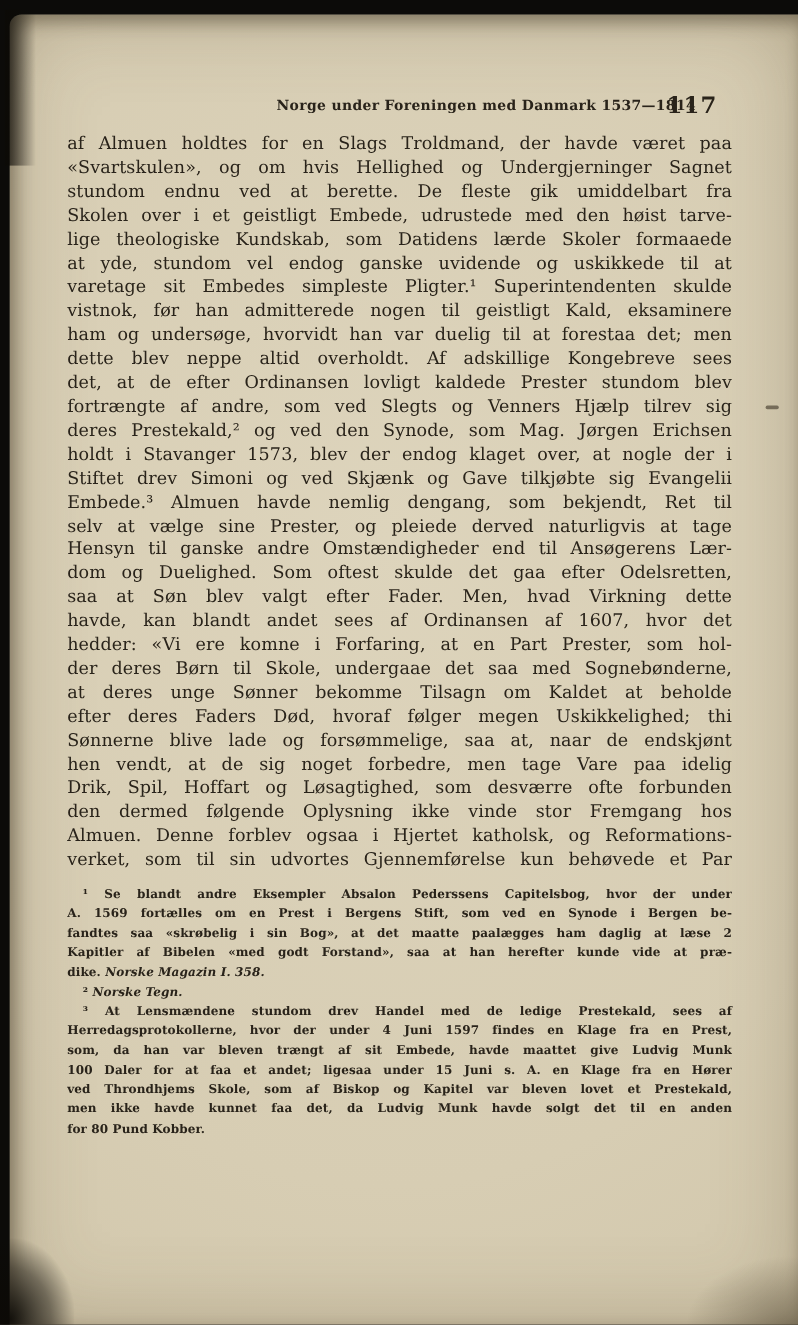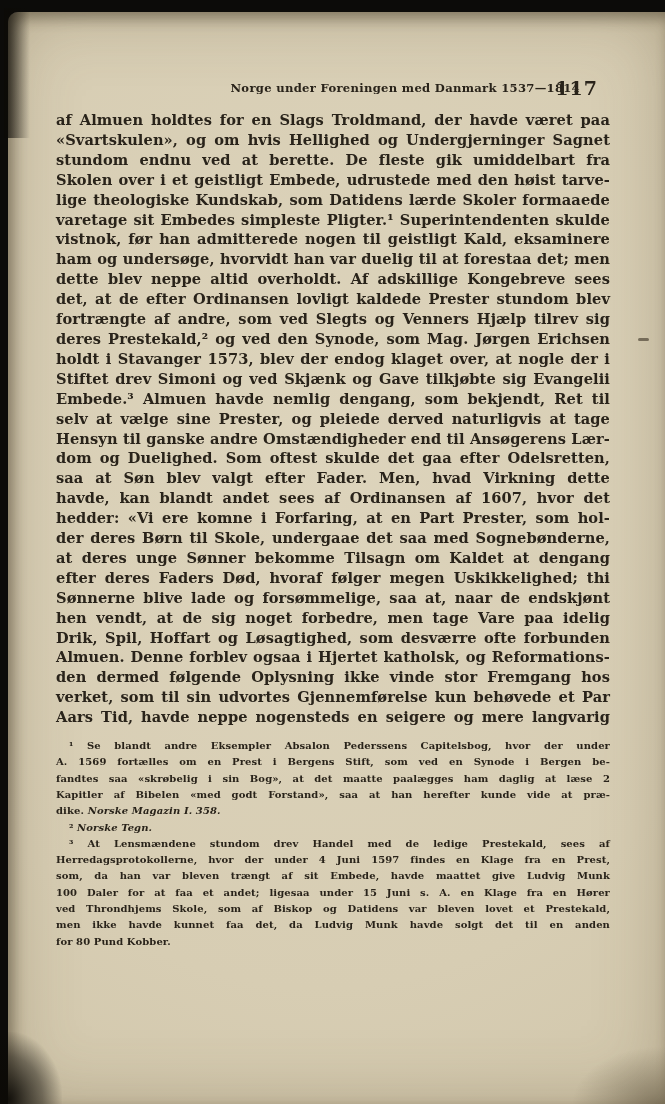--- a/index.html
+++ b/index.html
@@ -34,21 +34,21 @@
     display: block; text-align: right;
     font-size: 11.6px; font-weight: bold; letter-spacing: .3px;
     transform: translateX(-30px);
     white-space: nowrap;
   }
   .page-number {
     position: absolute; right: 12px; top: -4px;
     font-size: 19px; font-weight: bold; letter-spacing: 1px;
   }
 
-  .body-text { font-size: 14.6px; font-weight: bold; line-height: 19.9px; letter-spacing: .1px; }
+  .body-text { font-size: 14.6px; font-weight: normal; line-height: 19.9px; letter-spacing: .1px; }
   .footnotes { margin-top: 11px; font-size: 10px; font-weight: bold; line-height: 16.3px; letter-spacing: .1px; }
 
   .tline { text-align: justify; text-align-last: justify; }
   .tline.noju { text-align-last: left; }
   .tline.fn-first { text-indent: 13px; }
   .it { font-style: italic; }
 </style>
 </head>
 <body>
 
@@ -63,63 +63,63 @@
       <span class="running-title">Norge under Foreningen med Danmark 1537—1814</span>
       <span class="page-number">117</span>
     </div>
 
     <div class="body-text" id="body-lines">
         <div class="tline"><span>af Almuen holdtes for en Slags Troldmand, der havde været paa</span></div>
         <div class="tline"><span>«Svartskulen», og om hvis Hellighed og Undergjerninger Sagnet</span></div>
         <div class="tline"><span>stundom endnu ved at berette.  De fleste gik umiddelbart fra</span></div>
         <div class="tline"><span>Skolen over i et geistligt Embede, udrustede med den høist tarve-</span></div>
         <div class="tline"><span>lige theologiske Kundskab, som Datidens lærde Skoler formaaede</span></div>
+        <div class="tline"><span>at yde, stundom vel endog ganske uvidende og uskikkede til at</span></div>
         <div class="tline"><span>varetage sit Embedes simpleste Pligter.¹  Superintendenten skulde</span></div>
         <div class="tline"><span>vistnok, før han admitterede nogen til geistligt Kald, eksaminere</span></div>
         <div class="tline"><span>ham og undersøge, hvorvidt han var duelig til at forestaa det; men</span></div>
         <div class="tline"><span>dette blev neppe altid overholdt.  Af adskillige Kongebreve sees</span></div>
         <div class="tline"><span>det, at de efter Ordinansen lovligt kaldede Prester stundom blev</span></div>
         <div class="tline"><span>fortrængte af andre, som ved Slegts og Venners Hjælp tilrev sig</span></div>
         <div class="tline"><span>deres Prestekald,² og ved den Synode, som Mag. Jørgen Erichsen</span></div>
         <div class="tline"><span>holdt i Stavanger 1573, blev der endog klaget over, at nogle der i</span></div>
         <div class="tline"><span>Stiftet drev Simoni og ved Skjænk og Gave tilkjøbte sig Evangelii</span></div>
         <div class="tline"><span>Embede.³  Almuen havde nemlig dengang, som bekjendt, Ret til</span></div>
         <div class="tline"><span>selv at vælge sine Prester, og pleiede derved naturligvis at tage</span></div>
         <div class="tline"><span>Hensyn til ganske andre Omstændigheder end til Ansøgerens Lær-</span></div>
         <div class="tline"><span>dom og Duelighed.  Som oftest skulde det gaa efter Odelsretten,</span></div>
         <div class="tline"><span>saa at Søn blev valgt efter Fader.  Men, hvad Virkning dette</span></div>
         <div class="tline"><span>havde, kan blandt andet sees af Ordinansen af 1607, hvor det</span></div>
         <div class="tline"><span>hedder: «Vi ere komne i Forfaring, at en Part Prester, som hol-</span></div>
         <div class="tline"><span>der deres Børn til Skole, undergaae det saa med Sognebønderne,</span></div>
-        <div class="tline"><span>at deres unge Sønner bekomme Tilsagn om Kaldet at dengang</span></div>
+        <div class="tline"><span>at deres unge Sønner bekomme Tilsagn om Kaldet at beholde</span></div>
         <div class="tline"><span>efter deres Faders Død, hvoraf følger megen Uskikkelighed; thi</span></div>
         <div class="tline"><span>Sønnerne blive lade og forsømmelige, saa at, naar de endskjønt</span></div>
         <div class="tline"><span>hen vendt, at de sig noget forbedre, men tage Vare paa idelig</span></div>
         <div class="tline"><span>Drik, Spil, Hoffart og Løsagtighed, som desværre ofte forbunden</span></div>
+        <div class="tline"><span>den dermed følgende Oplysning ikke vinde stor Fremgang hos</span></div>
         <div class="tline"><span>Almuen.  Denne forblev ogsaa i Hjertet katholsk, og Reformations-</span></div>
-        <div class="tline"><span>den dermed følgende Oplysning ikke vinde stor Fremgang hos</span></div>
         <div class="tline"><span>verket, som til sin udvortes Gjennemførelse kun behøvede et Par</span></div>
-        <div class="tline"><span>Aars Tid, havde neppe nogensteds en seigere og mere langvarig</span></div>
       </div>
 
     <div class="footnotes" id="footnotes">
         <div>
           <div class="tline fn-first"><span>¹ Se blandt andre Eksempler Absalon Pederssens Capitelsbog, hvor der under</span></div>
           <div class="tline"><span>A. 1569 fortælles om en Prest i Bergens Stift, som ved en Synode i Bergen be-</span></div>
           <div class="tline"><span>fandtes saa «skrøbelig i sin Bog», at det maatte paalægges ham daglig at læse 2</span></div>
           <div class="tline"><span>Kapitler af Bibelen «med godt Forstand», saa at han herefter kunde vide at præ-</span></div>
           <div class="tline noju"><span>dike.  </span><span class="it">Norske Magazin I. 358.</span></div>
         </div>
         <div>
           <div class="tline fn-first noju"><span>² </span><span class="it">Norske Tegn.</span></div>
         </div>
         <div>
           <div class="tline fn-first"><span>³ At Lensmændene stundom drev Handel med de ledige Prestekald, sees af</span></div>
           <div class="tline"><span>Herredagsprotokollerne, hvor der under 4 Juni 1597 findes en Klage fra en Prest,</span></div>
           <div class="tline"><span>som, da han var bleven trængt af sit Embede, havde maattet give Ludvig Munk</span></div>
           <div class="tline"><span>100 Daler for at faa et andet; ligesaa under 15 Juni s. A. en Klage fra en Hører</span></div>
-          <div class="tline"><span>ved Throndhjems Skole, som af Biskop og Datidens var bleven lovet et Prestekald,</span></div>
+          <div class="tline"><span>ved Throndhjems Skole, som af Biskop og Kapitel var bleven lovet et Prestekald,</span></div>
           <div class="tline"><span>men ikke havde kunnet faa det, da Ludvig Munk havde solgt det til en anden</span></div>
           <div class="tline noju"><span>for 80 Pund Kobber.</span></div>
         </div>
       </div>
   </div>
 </div>
 
 </body></html>

